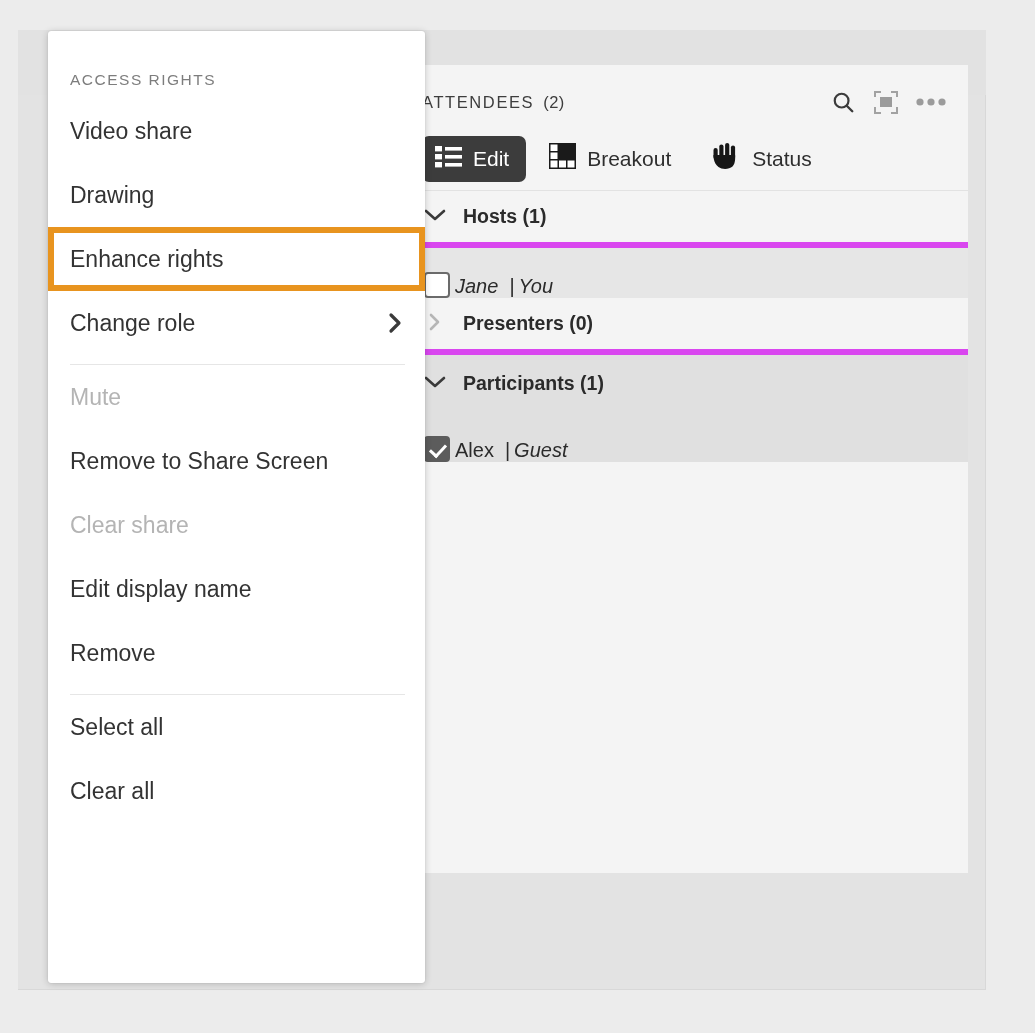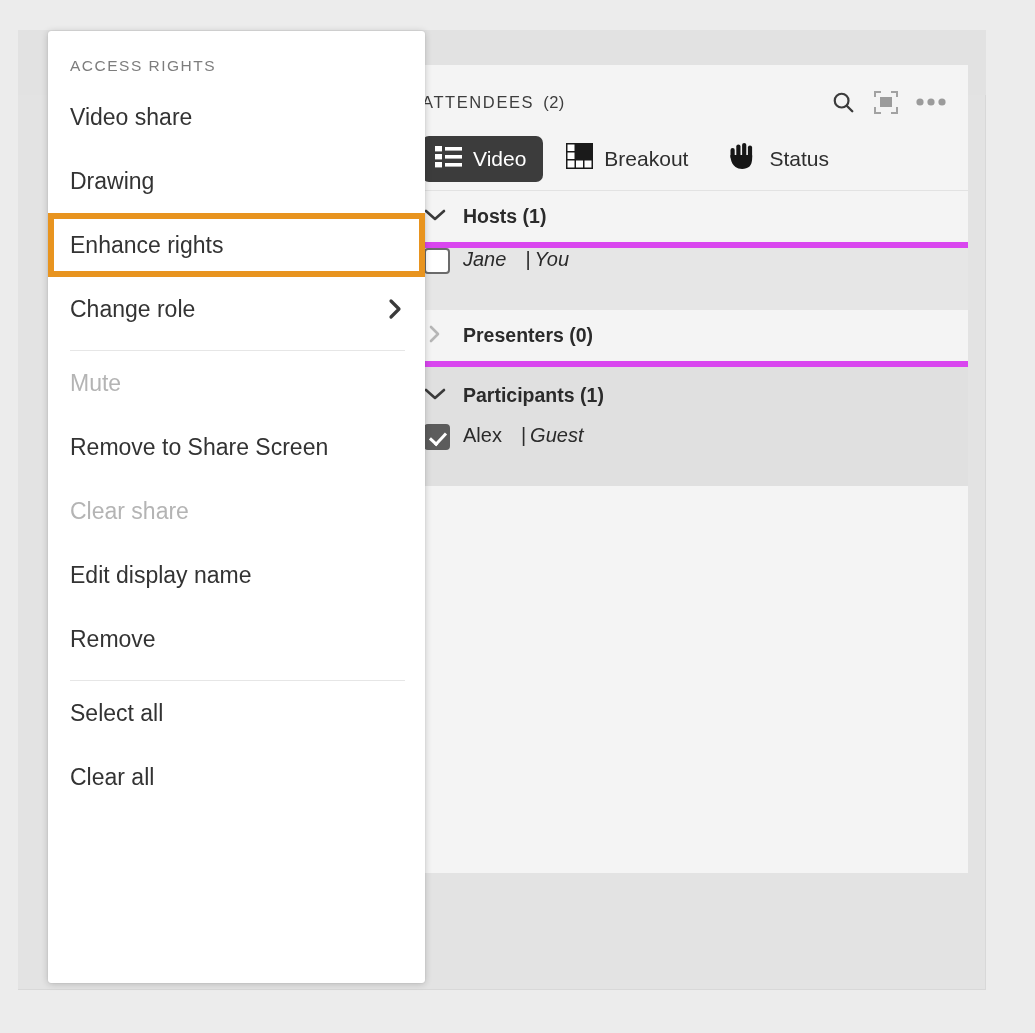--- a/index.html
+++ b/index.html
@@ -132,25 +132,25 @@
     border-bottom: 6px solid #d946ef;
     cursor: pointer;
   }
   .group-label {
     font-size: 19.5px;
     font-weight: bold;
     color: #2b2b2b;
   }
 
   .person-row {
-    height: 62px;
-    display: flex;
-    align-items: flex-start;
+    height: 50px;
+    display: flex;
+    align-items: flex-end;
     padding-left: 17px;
-    gap: 13px;
+    gap: 5px;
     background: #e6e6e6;
     cursor: pointer;
   }
   .person-row.alt { background: #e0e0e0; }
 
   .checkbox {
     width: 26px;
     height: 26px;
     border: 2.5px solid #6b6b6b;
     border-radius: 4px;
@@ -209,20 +209,21 @@
     box-shadow: 0 1px 7px rgba(0,0,0,0.20), 0 0 1px rgba(0,0,0,0.20);
     overflow: hidden;
     z-index: 20;
   }
 
   .menu-section-title {
     padding: 26px 0 10px 22px;
     font-size: 15.5px;
     letter-spacing: 1.5px;
     color: #7d7d7d;
+    margin-top: 14px;
   }
 
   .menu-item {
     height: 64px;
     display: flex;
     align-items: center;
     padding: 0 20px 0 22px;
     font-size: 23px;
     color: #333333;
     cursor: pointer;
@@ -295,21 +296,21 @@
         <span>
           <svg width="27" height="25" viewBox="0 0 27 25">
             <rect x="0" y="2" width="7" height="5.4" fill="#ffffff"></rect>
             <rect x="0" y="10" width="7" height="5.4" fill="#ffffff"></rect>
             <rect x="0" y="18" width="7" height="5.4" fill="#ffffff"></rect>
             <rect x="10" y="3" width="17" height="3.6" fill="#ffffff"></rect>
             <rect x="10" y="11" width="17" height="3.6" fill="#ffffff"></rect>
             <rect x="10" y="19" width="17" height="3.6" fill="#ffffff"></rect>
           </svg>
         </span>
-        <span class="tab-label">Video</span>
+        <span class="tab-label">Edit</span>
       </div>
 
       <div class="tab">
         <span>
           <svg width="27" height="26" viewBox="0 0 27 26">
             <rect x="0" y="0" width="27" height="26" fill="#1a1a1a"></rect>
             <rect x="1.5" y="1.5" width="7" height="6.5" fill="#ffffff"></rect>
             <rect x="1.5" y="9.5" width="7" height="6.5" fill="#ffffff"></rect>
             <rect x="1.5" y="17.5" width="7" height="7" fill="#ffffff"></rect>
             <rect x="10" y="17.5" width="7" height="7" fill="#ffffff"></rect>

